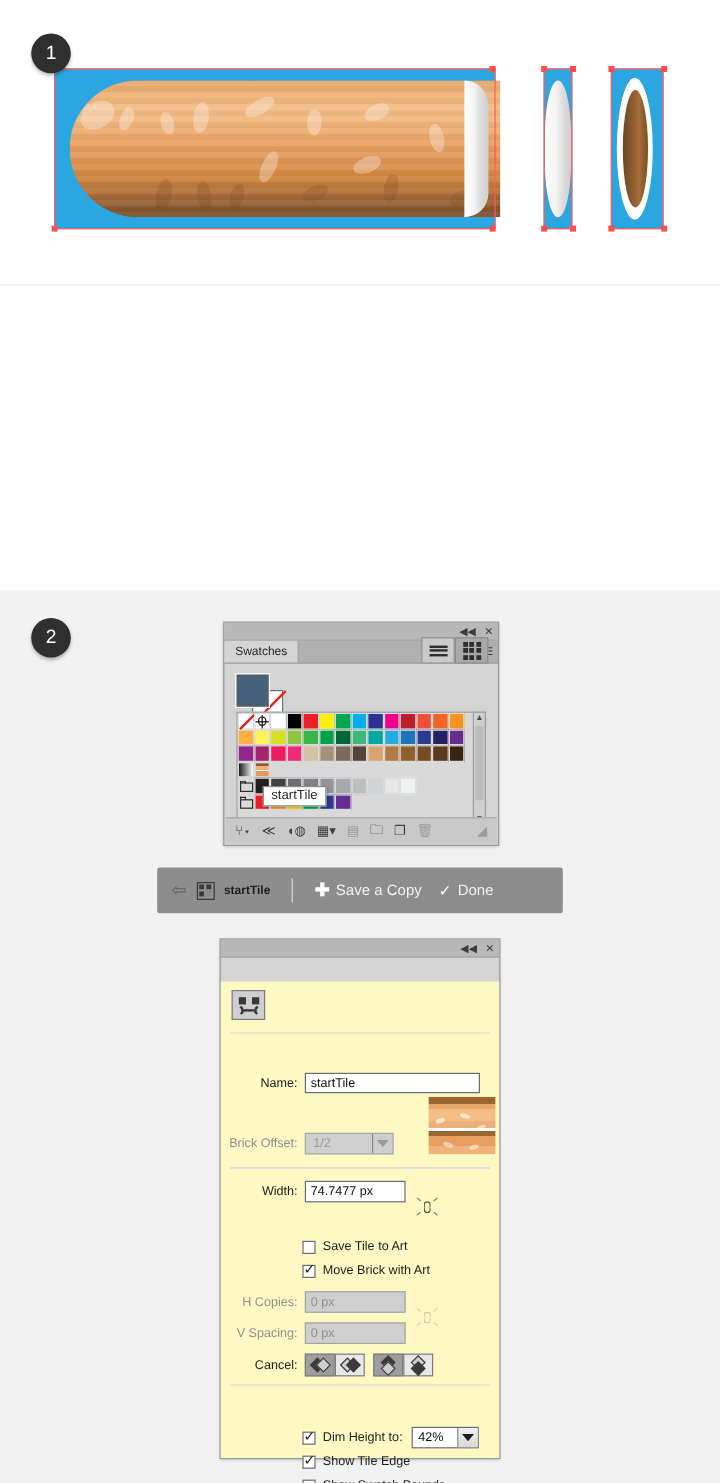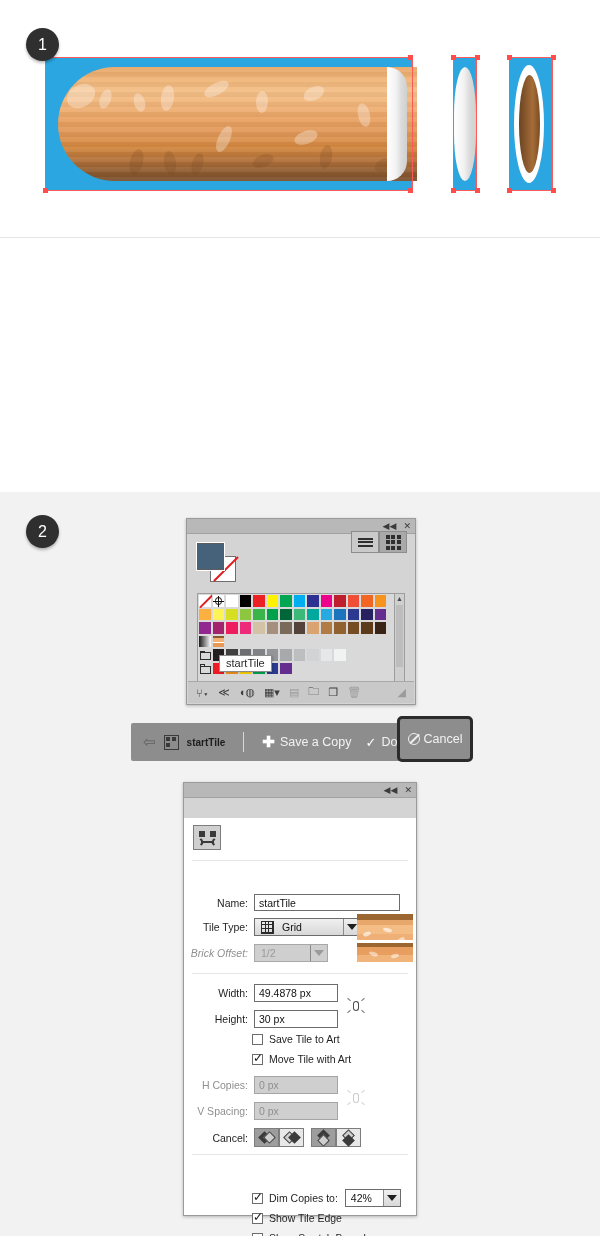--- a/index.html
+++ b/index.html
@@ -132,21 +132,21 @@
   .pt-check { font-size:13px; color:#ffffff; }
   #cancel-btn { position:absolute; right:-4px; top:-7px; width:76px; height:46px;
                 border:3px solid #2b2b2b; border-radius:5px; background:#8d8d8d;
                 display:flex; align-items:center; justify-content:center; gap:4px; }
   .pt-ban { width:12px; height:12px; border:1.6px solid #efefef; border-radius:50%; position:relative; }
   .pt-ban:after { content:""; position:absolute; left:-1px; top:4px; width:13px; height:1.6px;
                   background:#efefef; transform:rotate(-45deg); }
 
   
   #patopts { left:183px; top:782px; width:234px; height:434px; }
-  .po-body { position:absolute; left:0; right:0; top:35px; bottom:0; background:#ffffff; }
+  .po-body { position:absolute; left:0; right:0; top:35px; bottom:0; background:#fef9c3; }
   .po-tilebtn { position:absolute; left:9px; top:7px; width:28px; height:25px;
                 background:#cfcfcf; border:1px solid #7d7d7d; }
   .po-tileglyph { position:relative; width:100%; height:100%; }
   .po-tileglyph i { position:absolute; background:#3a3a3a; }
   .po-tileglyph i.sq { width:6px; height:6px; }
   .po-tileglyph i.s1 { left:5px; top:5px; }
   .po-tileglyph i.s2 { left:16px; top:5px; }
   .po-tileglyph i.bar { left:7px; top:15px; width:13px; height:1.5px; }
   .po-tileglyph i.a1 { left:6px; top:13px; width:3px; height:1.5px; transform:rotate(45deg); }
   .po-tileglyph i.a2 { left:6px; top:16.5px; width:3px; height:1.5px; transform:rotate(-45deg); }
@@ -352,20 +352,28 @@
 </div>
 <div class="sec-divider"></div>
 
 <div id="stage"></div>
 
 <div class="panel" id="swatches">
   <div class="panel-topbar">
     <span class="tb-ic">◀◀</span>
     <span class="tb-ic">✕</span>
   </div>
+  <div class="panel-tabrow">
+    <div class="panel-tab">
+      <span>Swatches</span>
+    </div>
+    <div class="panel-tabfill">
+      <span class="menu-ic">▾☰</span>
+    </div>
+  </div>
 
   <div class="sw-body">
     <div class="fillstroke" style="margin-left:3px; margin-top:3px;">
       <div class="fs-stroke">
           <div class="slash"></div>
         </div>
       <div class="fs-fill"></div>
     </div>
     <div class="viewbtns">
       <div class="vbtn">
@@ -517,24 +525,20 @@
   <span class="pt-name">startTile</span>
   <span class="pt-sep"></span>
   <span class="pt-act">
     <span class="pt-plus">✚</span>
     <span>Save a Copy</span>
   </span>
   <span class="pt-act" style="margin-left:6px;">
     <span class="pt-check">✓</span>
     <span>Done</span>
   </span>
-  <div id="cancel-btn">
-    <span class="pt-ban"></span>
-    <span style="font-size:12.5px; color:#f2f2f2;">Cancel</span>
-  </div>
 </div>
 
 <div class="panel" id="patopts">
   <div class="panel-topbar">
     <span class="tb-ic">◀◀</span>
     <span class="tb-ic">✕</span>
   </div>
 
   <div class="po-body">
 
@@ -550,43 +554,23 @@
       </div>
     </div>
 
     <div class="po-hr" style="top:42px;"></div>
 
     <div class="po-row" style="left:0; top:76px; width:216px;">
       <span class="po-lab" style="width:64px;">Name:</span>
       <span class="po-input" style="margin-left:6px; width:146px; height:17px;">startTile</span>
     </div>
 
-    <div class="po-row" style="left:0; top:100px; width:216px;">
-      <span class="po-lab" style="width:64px;">Tile Type:</span>
-      <span class="po-select" style="margin-left:6px; width:107px; height:18px; padding-left:6px;">
-        <span class="grid-ic">
-            <i></i>
-            <i></i>
-            <i></i>
-            <i></i>
-            <i></i>
-            <i></i>
-            <i></i>
-            <i></i>
-            <i></i>
-          </span>
-        <span style="margin-left:8px;">Grid</span>
-        <span class="arrowbox">
-            <span class="po-caret"></span>
-          </span>
-      </span>
-    </div>
 
     <div class="po-row" style="left:0; top:126px; width:216px;">
-      <span class="po-lab dim" style="width:64px;font-style:italic;">Brick Offset:</span>
+      <span class="po-lab dim" style="width:64px;">Brick Offset:</span>
       <span class="po-select dim" style="margin-left:6px; width:74px; height:18px; padding-left:6px;">
         <span>1/2</span>
         <span class="arrowbox">
             <span class="po-caret dim"></span>
           </span>
       </span>
     </div>
 
     <div id="tile-preview" style="left:173px; top:96px; width:56px; height:48px;">
       <div style="position:absolute; inset:0;
@@ -598,45 +582,41 @@
       <div style="position:absolute; left:26px; top:14px; width:9px; height:4px; background:rgba(255,255,255,.6); border-radius:50%; transform:rotate(15deg);"></div>
       <div style="position:absolute; left:40px; top:24px; width:8px; height:4px; background:rgba(255,255,255,.55); border-radius:50%; transform:rotate(-25deg);"></div>
       <div style="position:absolute; left:12px; top:38px; width:9px; height:4px; background:rgba(255,255,255,.5); border-radius:50%; transform:rotate(18deg);"></div>
       <div style="position:absolute; left:34px; top:40px; width:8px; height:4px; background:rgba(255,255,255,.5); border-radius:50%; transform:rotate(-14deg);"></div>
     </div>
 
     <div class="po-hr" style="top:155px;"></div>
 
     <div class="po-row" style="left:0; top:166px; width:216px;">
       <span class="po-lab" style="width:64px;">Width:</span>
-      <span class="po-input" style="margin-left:6px; width:84px; height:18px;">49.4878 px</span>
-    </div>
-
-    <div class="po-row" style="left:0; top:192px; width:216px;">
-      <span class="po-lab" style="width:64px;">Height:</span>
-      <span class="po-input" style="margin-left:6px; width:84px; height:18px;">30 px</span>
-    </div>
+      <span class="po-input" style="margin-left:6px; width:84px; height:18px;">74.7477 px</span>
+    </div>
+
 
     <div style="position:absolute; left:163px; top:178px; width:18px; height:20px;">
       <div style="position:absolute;left:6px;top:5px;width:6px;height:5px;border:1.3px solid #4f4f4f;border-radius:3px 3px 0 0;border-bottom:0;"></div>
       <div style="position:absolute;left:6px;top:10px;width:6px;height:5px;border:1.3px solid #4f4f4f;border-radius:0 0 3px 3px;border-top:0;"></div>
       <div style="position:absolute;left:0px;top:3px;width:4px;height:1.3px;background:#7a7a7a;transform:rotate(40deg);"></div>
       <div style="position:absolute;left:0px;top:15px;width:4px;height:1.3px;background:#7a7a7a;transform:rotate(-40deg);"></div>
       <div style="position:absolute;left:14px;top:3px;width:4px;height:1.3px;background:#7a7a7a;transform:rotate(-40deg);"></div>
       <div style="position:absolute;left:14px;top:15px;width:4px;height:1.3px;background:#7a7a7a;transform:rotate(40deg);"></div>
     </div>
 
     <div class="po-row" style="left:68px; top:215px;">
       <span class="chk"></span>
       <span class="chk-lab">Save Tile to Art</span>
     </div>
 
     <div class="po-row" style="left:68px; top:235px;">
       <span class="chk on"></span>
-      <span class="chk-lab">Move Tile with Art</span>
+      <span class="chk-lab">Move Brick with Art</span>
     </div>
 
     <div class="po-row" style="left:0; top:258px; width:216px;">
       <span class="po-lab dim" style="width:64px;">H Copies:</span>
       <span class="po-input dim" style="margin-left:6px; width:84px; height:18px;">0 px</span>
     </div>
 
     <div class="po-row" style="left:0; top:284px; width:216px;">
       <span class="po-lab dim" style="width:64px;">V Spacing:</span>
       <span class="po-input dim" style="margin-left:6px; width:84px; height:18px;">0 px</span>
@@ -676,21 +656,21 @@
             </span>
         </span>
       </span>
     </div>
 
     <div class="po-hr" style="top:336px;"></div>
 
 
     <div class="po-row" style="left:68px; top:371px;">
       <span class="chk on"></span>
-      <span class="chk-lab">Dim Copies to:</span>
+      <span class="chk-lab">Dim Height to:</span>
       <span class="po-select" style="margin-left:7px; width:56px; height:18px; padding-left:5px; background:#fff;">
         <span>42%</span>
         <span class="arrowbox" style="background:linear-gradient(#f0f0f0,#d8d8d8);">
             <span class="po-caret"></span>
           </span>
       </span>
     </div>
 
     <div class="po-row" style="left:68px; top:394px;">
       <span class="chk on"></span>

